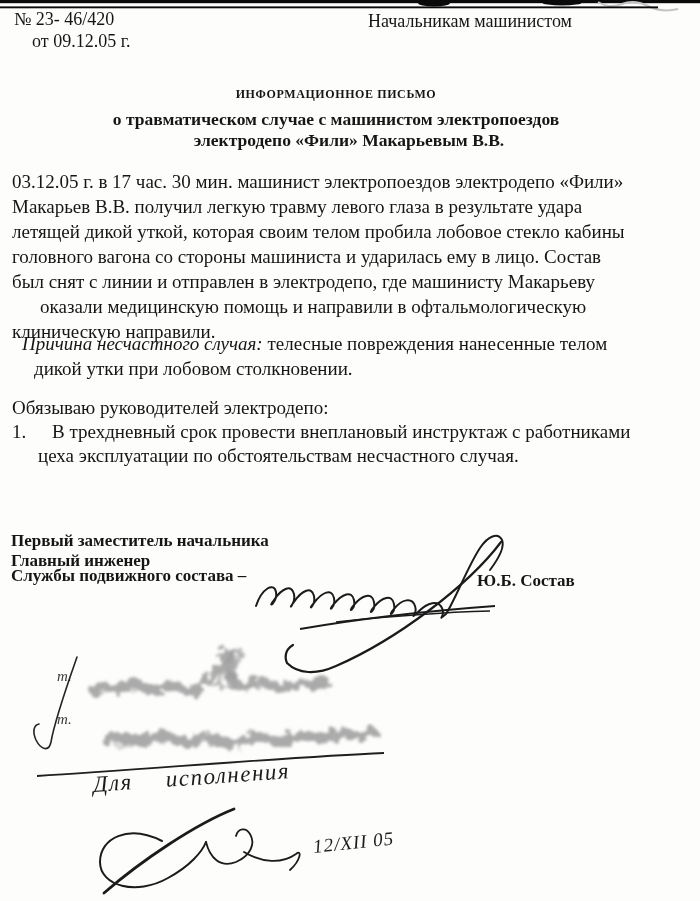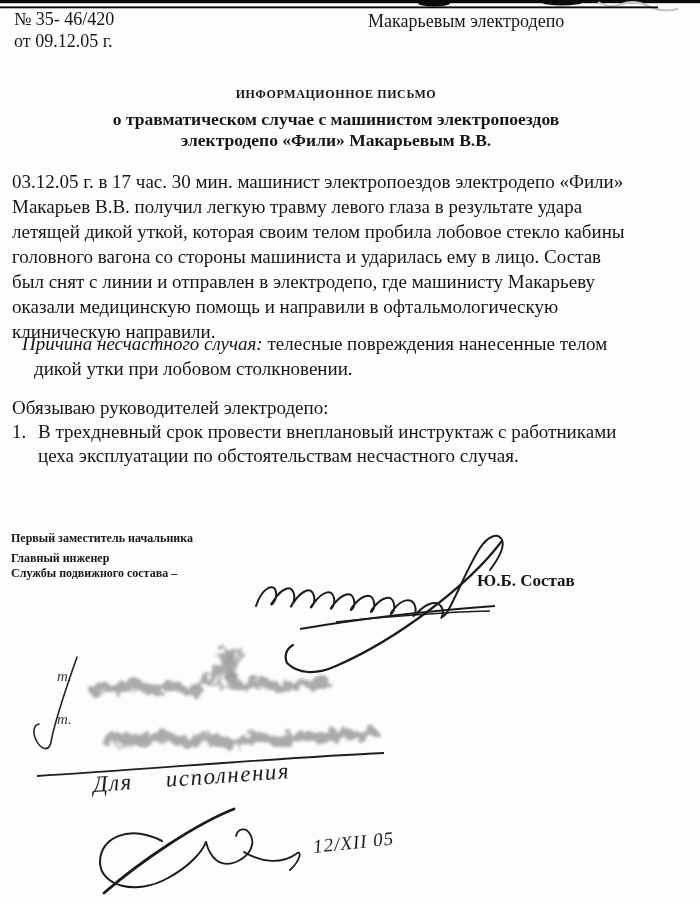--- a/index.html
+++ b/index.html
@@ -7,55 +7,55 @@
     width:700px;height:901px;background:#fdfdfc;position:relative;
     font-family:"Liberation Serif", serif;color:#161616;overflow:hidden;
   }
   .abs{position:absolute;white-space:nowrap;}
   .hdr{font-size:18px;}
   .title1{font-weight:bold;font-size:12px;letter-spacing:0.6px;}
   .title23{font-weight:bold;font-size:17.5px;}
   .tcenter{left:0;width:672px;text-align:center;}
   .body-line{font-size:19px;left:12px;}
   .it{font-style:italic;}
-  .sig-line{font-weight:bold;font-size:12px;left:11px;}
+  .sig-line{font-weight:bold;font-size:17px;left:11px;}
   .sig-name{font-weight:bold;font-size:17px;}
   .hand{font-style:italic;color:#1c1c1c;}
   .hand-note{font-size:23px;letter-spacing:1.5px;word-spacing:26px;transform:rotate(-4deg);transform-origin:left top;}
   .hand-date{font-size:19px;letter-spacing:1px;transform:rotate(-6deg);transform-origin:left top;}
   .hand-marker{font-size:15px;color:#3a3a3a;}
   svg.overlay{position:absolute;left:0;top:0;pointer-events:none;}
 </style>
 </head>
 <body>
 
-<div class="abs hdr" style="left:14px;top:9px;">№ 35- 46/420</div>
-<div class="abs hdr" style="left:14px;top:31px;">от 09.12.05 г.</div>
-<div class="abs hdr" style="left:368px;top:11px;">Макарьевым электродепо</div>
+<div class="abs hdr" style="left:14px;top:9px;">№ 23- 46/420</div>
+<div class="abs hdr" style="left:32px;top:31px;">от 09.12.05 г.</div>
+<div class="abs hdr" style="left:368px;top:11px;">Начальникам машинистом</div>
 
 <div class="abs title1 tcenter" style="top:87px;">ИНФОРМАЦИОННОЕ ПИСЬМО</div>
 <div class="abs title23 tcenter" style="top:109px;">о травматическом случае с  машинистом электропоездов</div>
-<div class="abs title23 tcenter" style="top:130px;">электродепо «Фили» Макарьевым В.В.</div>
+<div class="abs title23 tcenter" style="top:130px;padding-left:13px;">электродепо «Фили» Макарьевым В.В.</div>
 
 <div class="abs body-line" style="top:171px;">03.12.05 г. в 17 час. 30 мин. машинист электропоездов электродепо «Фили»</div>
 <div class="abs body-line" style="top:196px;">Макарьев В.В. получил легкую травму левого глаза в результате удара</div>
 <div class="abs body-line" style="top:221px;">летящей дикой уткой, которая своим телом пробила лобовое стекло кабины</div>
 <div class="abs body-line" style="top:246px;">головного вагона со стороны машиниста и ударилась ему в лицо. Состав</div>
 <div class="abs body-line" style="top:271px;">был снят с линии и отправлен в электродепо, где машинисту Макарьеву</div>
-<div class="abs body-line" style="top:296px;">оказали медицинскую помощь и направили в офтальмологическую</div>
+<div class="abs body-line" style="top:296px;margin-left:28px;">оказали медицинскую помощь и направили в офтальмологическую</div>
 <div class="abs body-line" style="top:321px;">клиническую направили.</div>
 
 <div class="abs body-line" style="top:333px;margin-left:10px;">
   <span class="it">Причина несчастного случая:</span><span> телесные повреждения нанесенные телом</span>
 </div>
 <div class="abs body-line" style="top:358px;margin-left:22px;">дикой утки при лобовом столкновении.</div>
 
 <div class="abs body-line" style="top:397px;">Обязываю руководителей электродепо:</div>
 <div class="abs body-line" style="top:421px;">1.</div>
-<div class="abs body-line" style="left:38px;top:421px;">В трехдневный срок провести внеплановый инструктаж  с работниками</div>
+<div class="abs body-line" style="left:52px;top:421px;">В трехдневный срок провести внеплановый инструктаж  с работниками</div>
 <div class="abs body-line" style="left:38px;top:445px;">цеха эксплуатации по обстоятельствам несчастного случая.</div>
 
 <div class="abs sig-line" style="top:531px;">Первый заместитель начальника</div>
 <div class="abs sig-line" style="top:566px;">Службы подвижного состава –</div>
 <div class="abs sig-line" style="top:551px;">Главный инженер</div>
 <div class="abs sig-name" style="left:477px;top:571px;">Ю.Б. Состав</div>
 
 <div class="abs hand hand-marker" style="left:57px;top:668px;">т.</div>
 <div class="abs hand hand-marker" style="left:57px;top:711px;">т.</div>
 <div class="abs hand hand-note" style="left:92px;top:772px;">Для исполнения</div>

